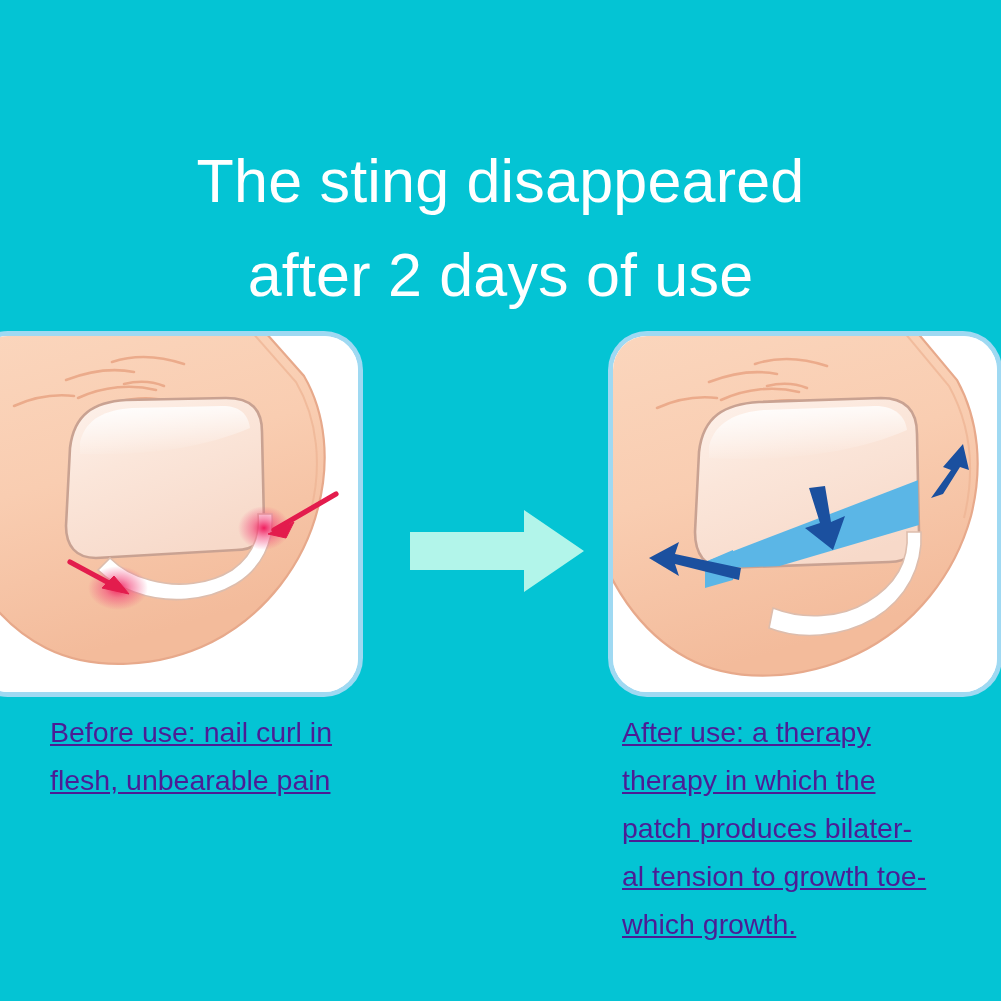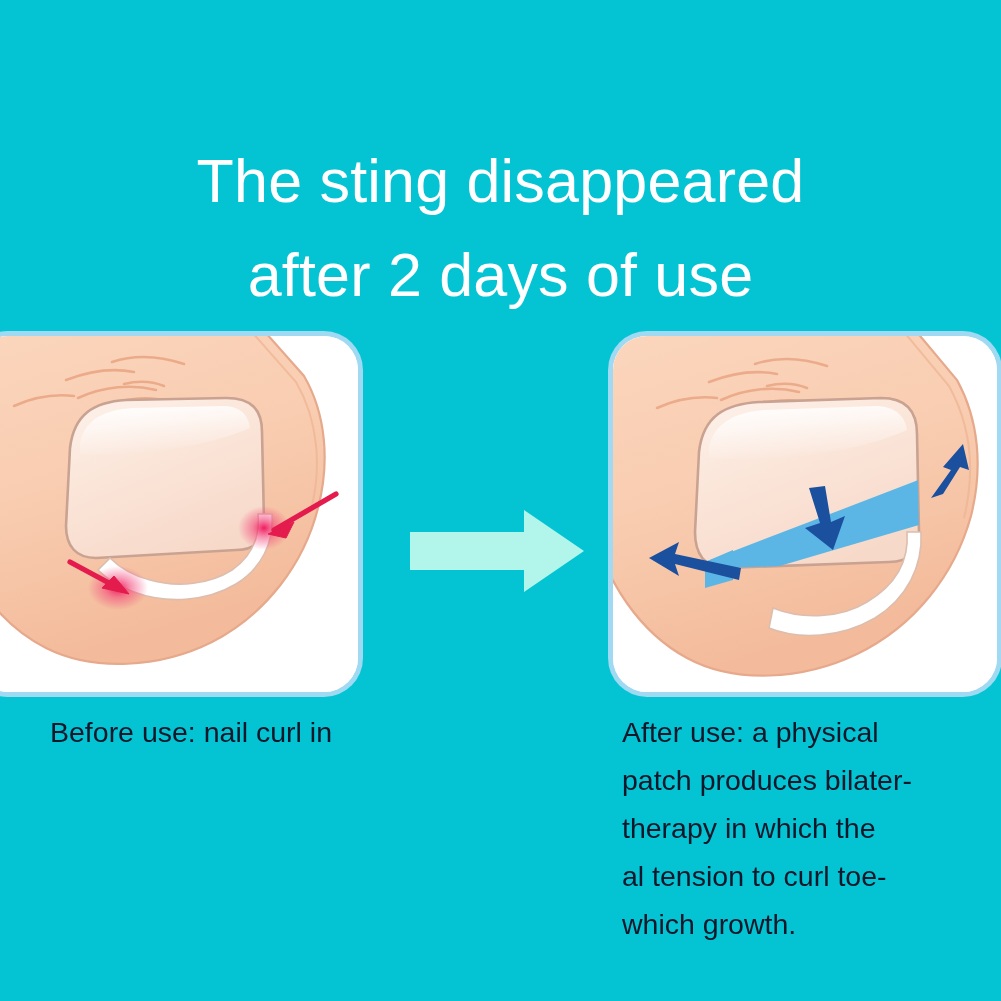--- a/index.html
+++ b/index.html
@@ -64,24 +64,25 @@
     position: absolute;
     left: 408px;
     top: 508px;
     width: 178px;
     height: 86px;
   }
 
   
   .caption {
     position: absolute;
-    color: #0f172a;
+    color: #4c1d95;
     font-size: 28.5px;
     line-height: 48px;
     font-weight: 400;
+    text-decoration: underline;
   }
   .caption .cap-line { display: block; white-space: nowrap; }
   .caption-left  { left: 50px;  top: 708px; width: 360px; }
   .caption-right { left: 622px; top: 708px; width: 370px; }
 </style>
 </head>
 <body>
 
 <div id="poster">
 
@@ -246,23 +247,24 @@
         <path d="M 196 152 L 212 150 L 218 186 L 232 180 L 220 214 L 192 192 L 207 187 Z"></path>
       </g>
       <g fill="#1b509f">
         <path d="M 128 232 L 62 218 L 66 206 L 36 222 L 66 240 L 62 228 L 126 244 Z"></path>
       </g>
     </svg>
   </div>
 
   <div class="caption caption-left">
     <span class="cap-line">Before use: nail curl in</span>
+    <span class="cap-line">flesh, unbearable pain</span>
   </div>
 
   <div class="caption caption-right">
-    <span class="cap-line">After use: a physical</span>
+    <span class="cap-line">After use: a therapy</span>
+    <span class="cap-line">therapy in which the</span>
     <span class="cap-line">patch produces bilater-</span>
-    <span class="cap-line">therapy in which the</span>
-    <span class="cap-line">al tension to curl toe-</span>
+    <span class="cap-line">al tension to growth toe-</span>
     <span class="cap-line">which growth.</span>
   </div>
 
 </div>
 
 </body></html>

